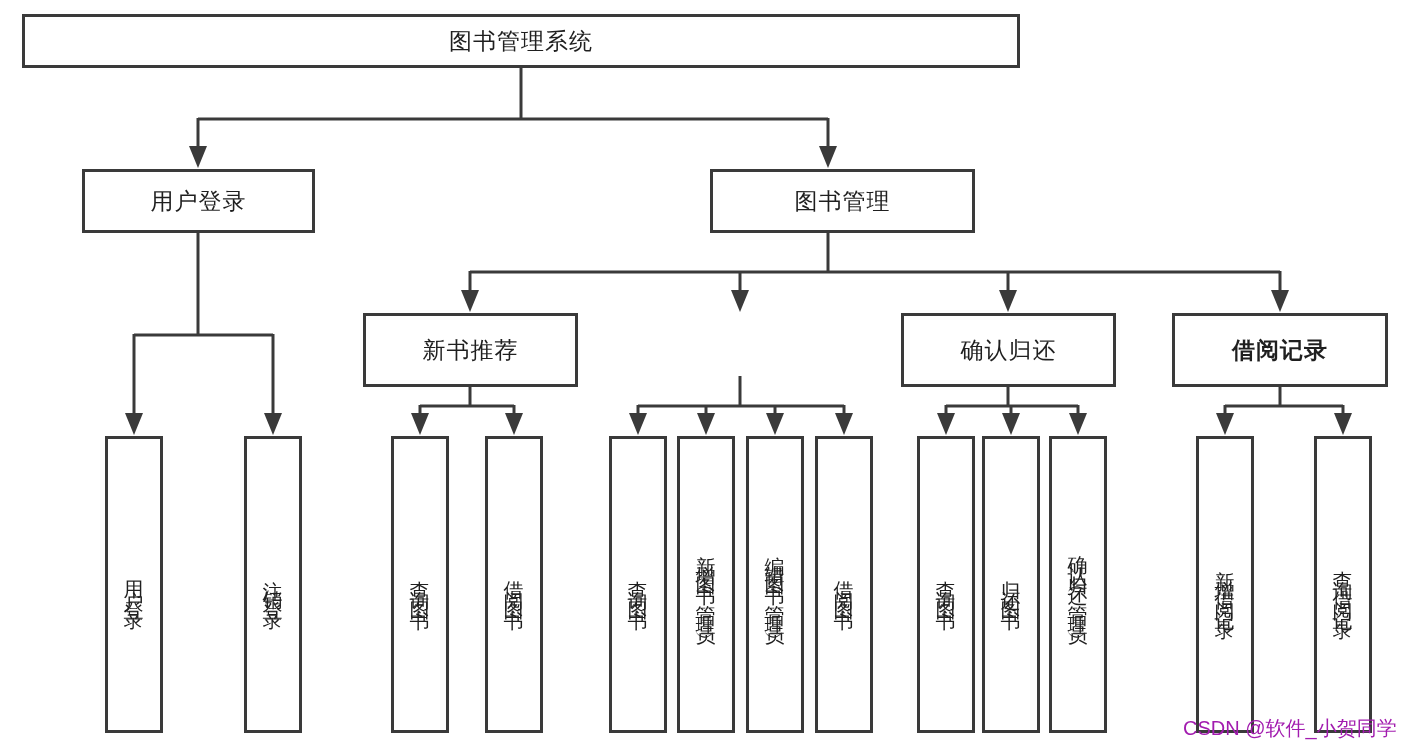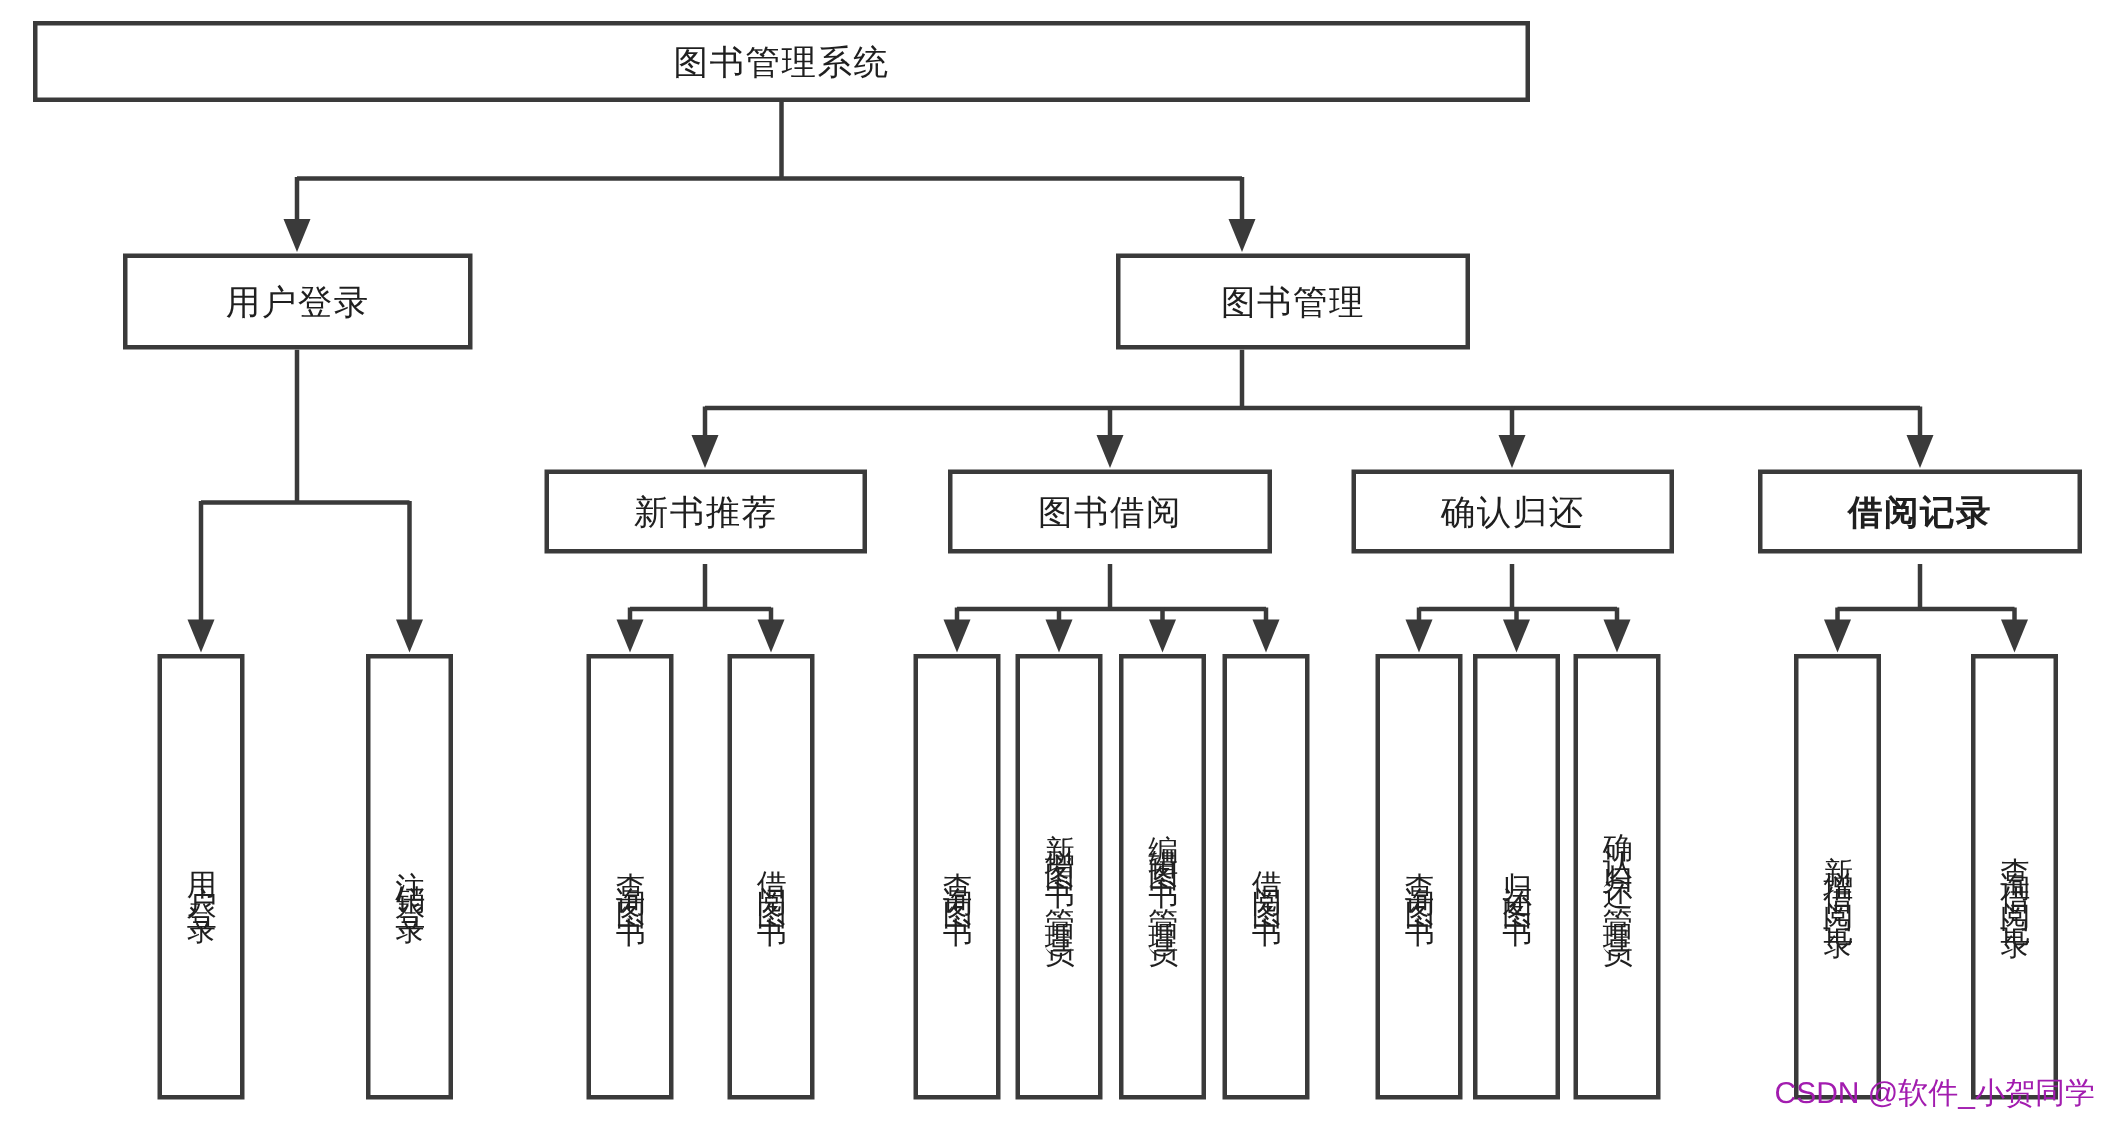--- a/index.html
+++ b/index.html
@@ -35,22 +35,22 @@
     font-size:20px;
     letter-spacing:10px;
   }
   .vbox .vtext{
     writing-mode:vertical-rl;
     line-height:1;
     white-space:nowrap;
   }
   .root{left:22px;top:14px;width:998px;height:54px;}
   .n-user-login{left:82px;top:169px;width:233px;height:64px;}
-  .n-book-mgmt{left:744px;top:169px;width:236px;height:64px;}
-  .l3{top:313px;height:56px;width:215px;}
+  .n-book-mgmt{left:710px;top:169px;width:265px;height:64px;}
+  .l3{top:313px;height:74px;width:215px;}
   .n-newbook{left:363px;}
   .n-borrowing{left:632px;width:216px;}
   .n-current{left:901px;}
   .n-records{left:1172px;width:216px;font-weight:bold;}
   .p-a1{left:105px;}
   .p-a2{left:244px;}
   .p-b1{left:391px;}
   .p-b2{left:485px;}
   .p-c1{left:609px;}
   .p-c2{left:677px;}
@@ -144,23 +144,20 @@
   <div class="box hbox n-user-login">
     <span>用户登录</span>
   </div>
   <div class="box hbox n-book-mgmt">
     <span>图书管理</span>
   </div>
 
   <div class="box hbox l3 n-newbook">
     <span>新书推荐</span>
   </div>
-  <div class="box hbox l3 n-borrowing">
-    <span>图书借阅</span>
-  </div>
   <div class="box hbox l3 n-current">
     <span>确认归还</span>
   </div>
   <div class="box hbox l3 n-records">
     <span>借阅记录</span>
   </div>
 
   <div class="box vbox p-a1">
     <span class="vtext">用户登录</span>
   </div>

